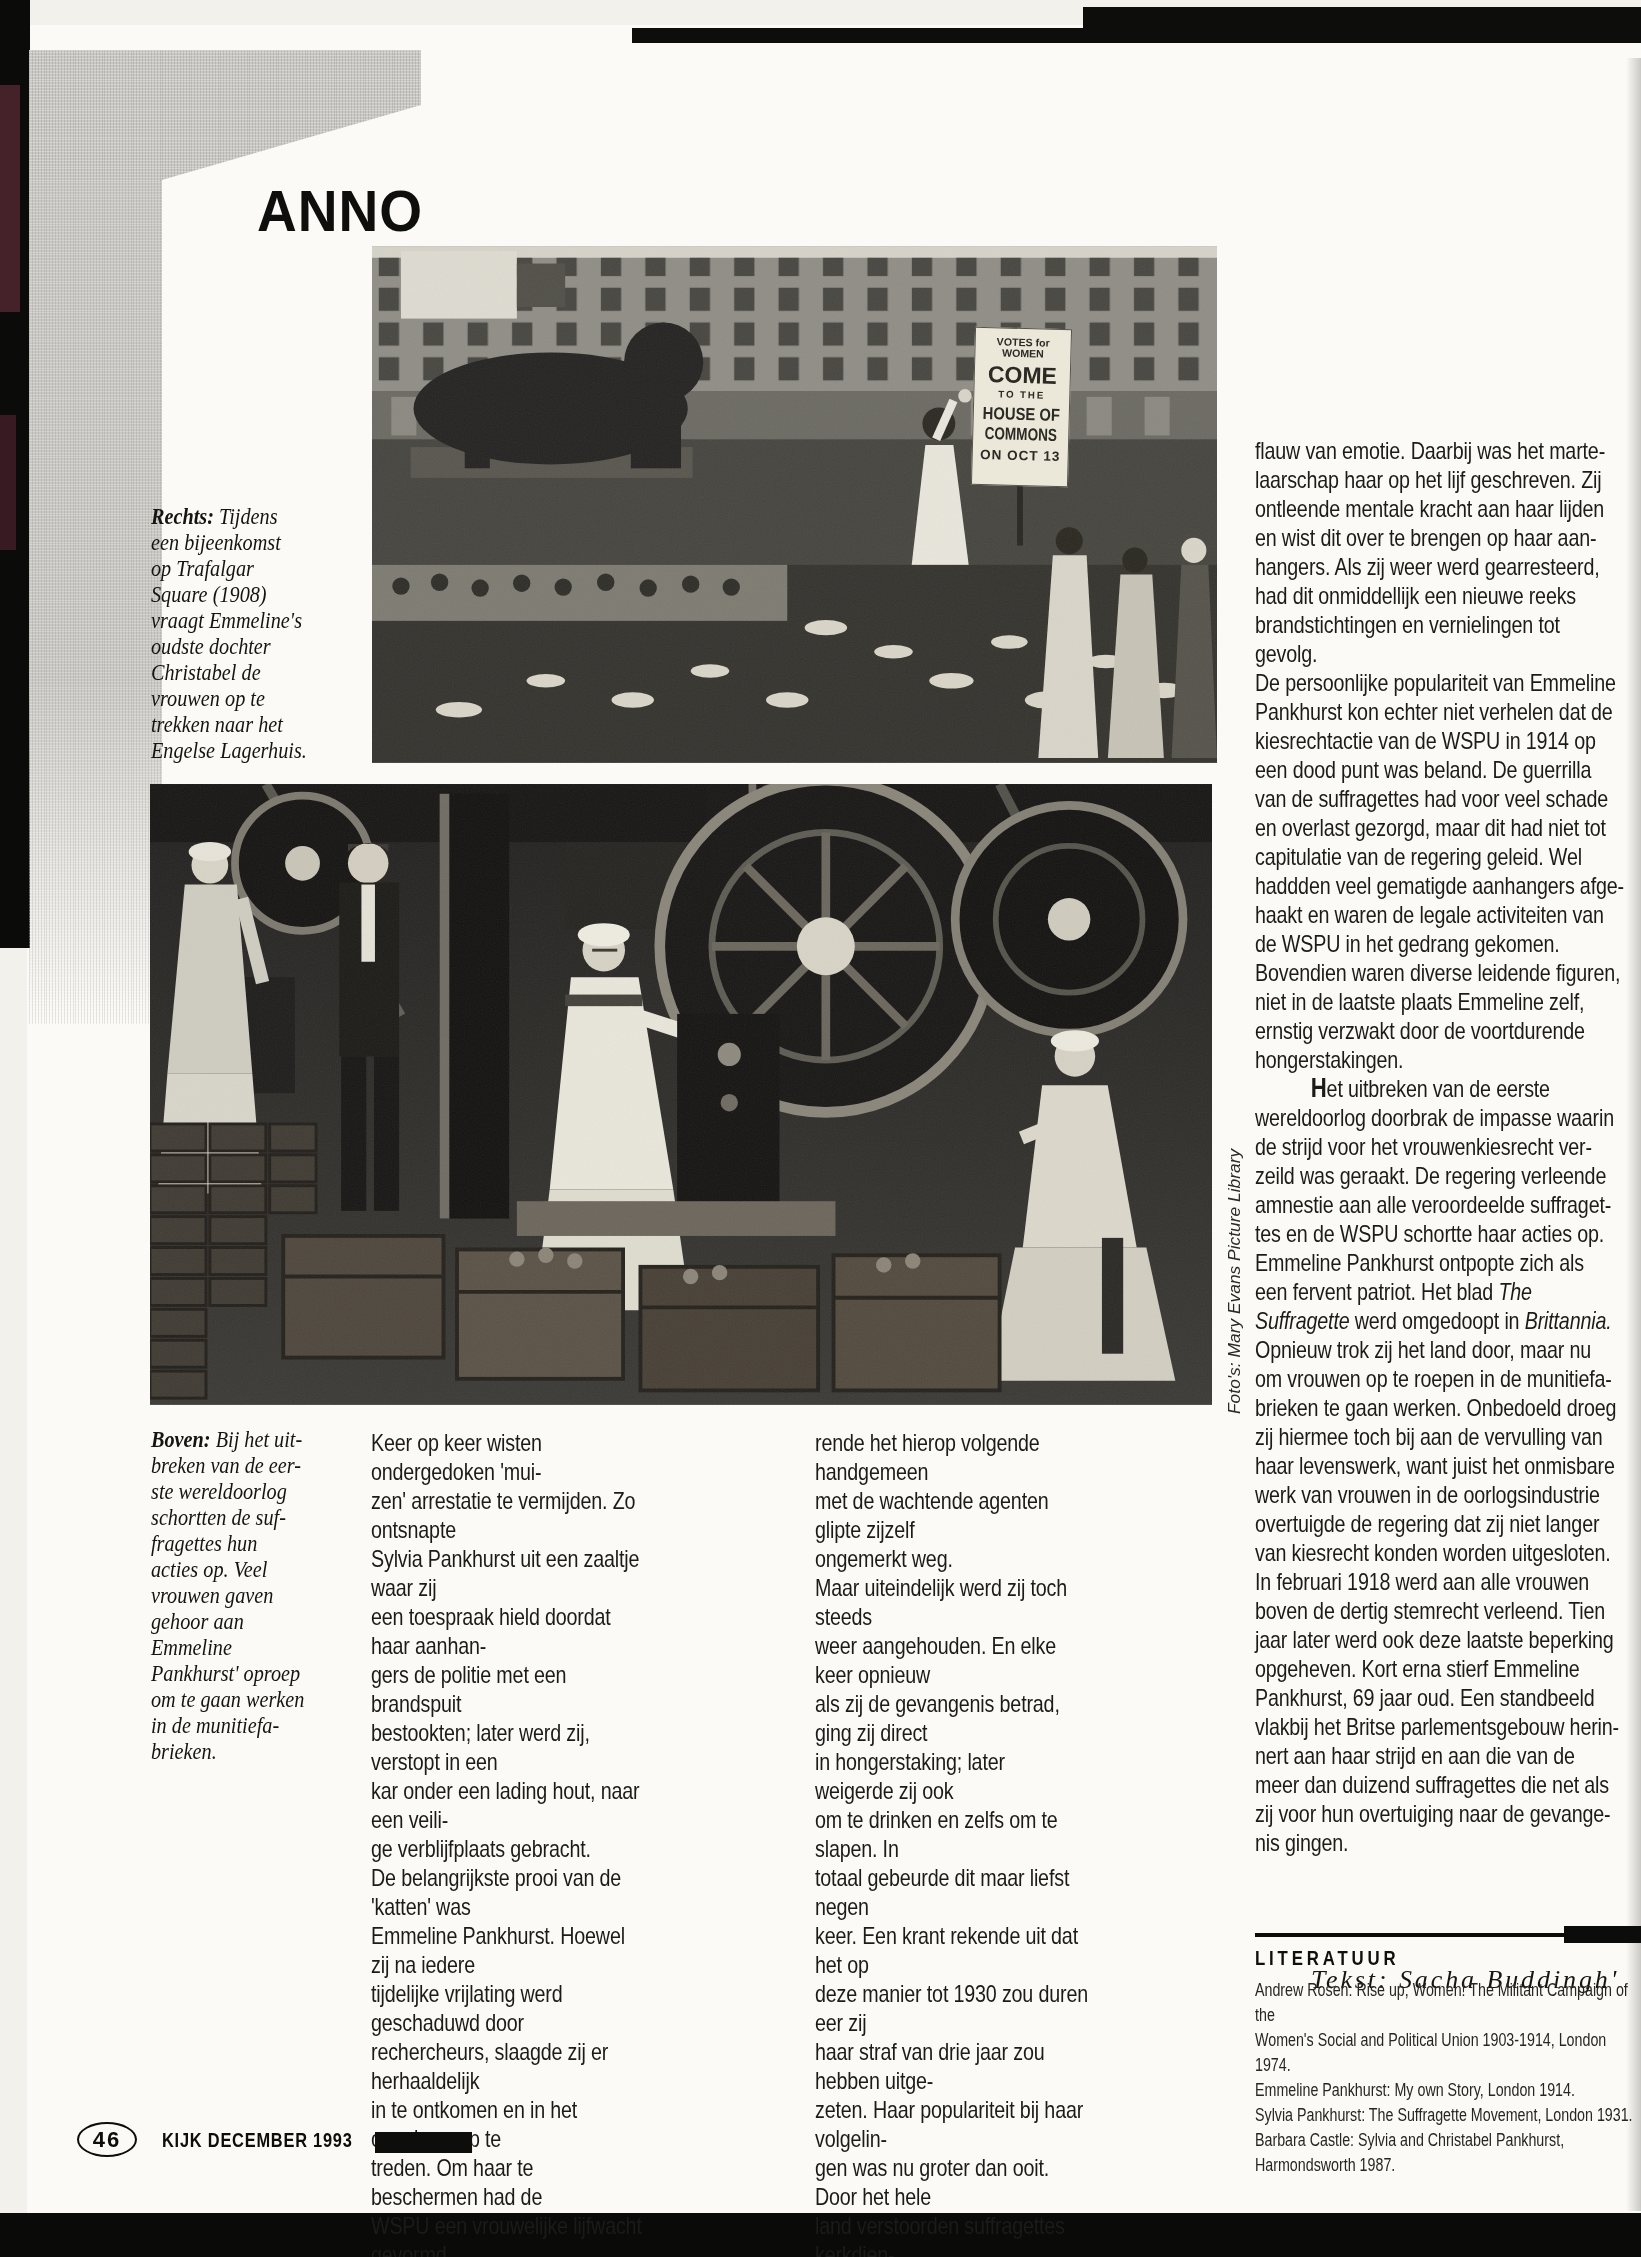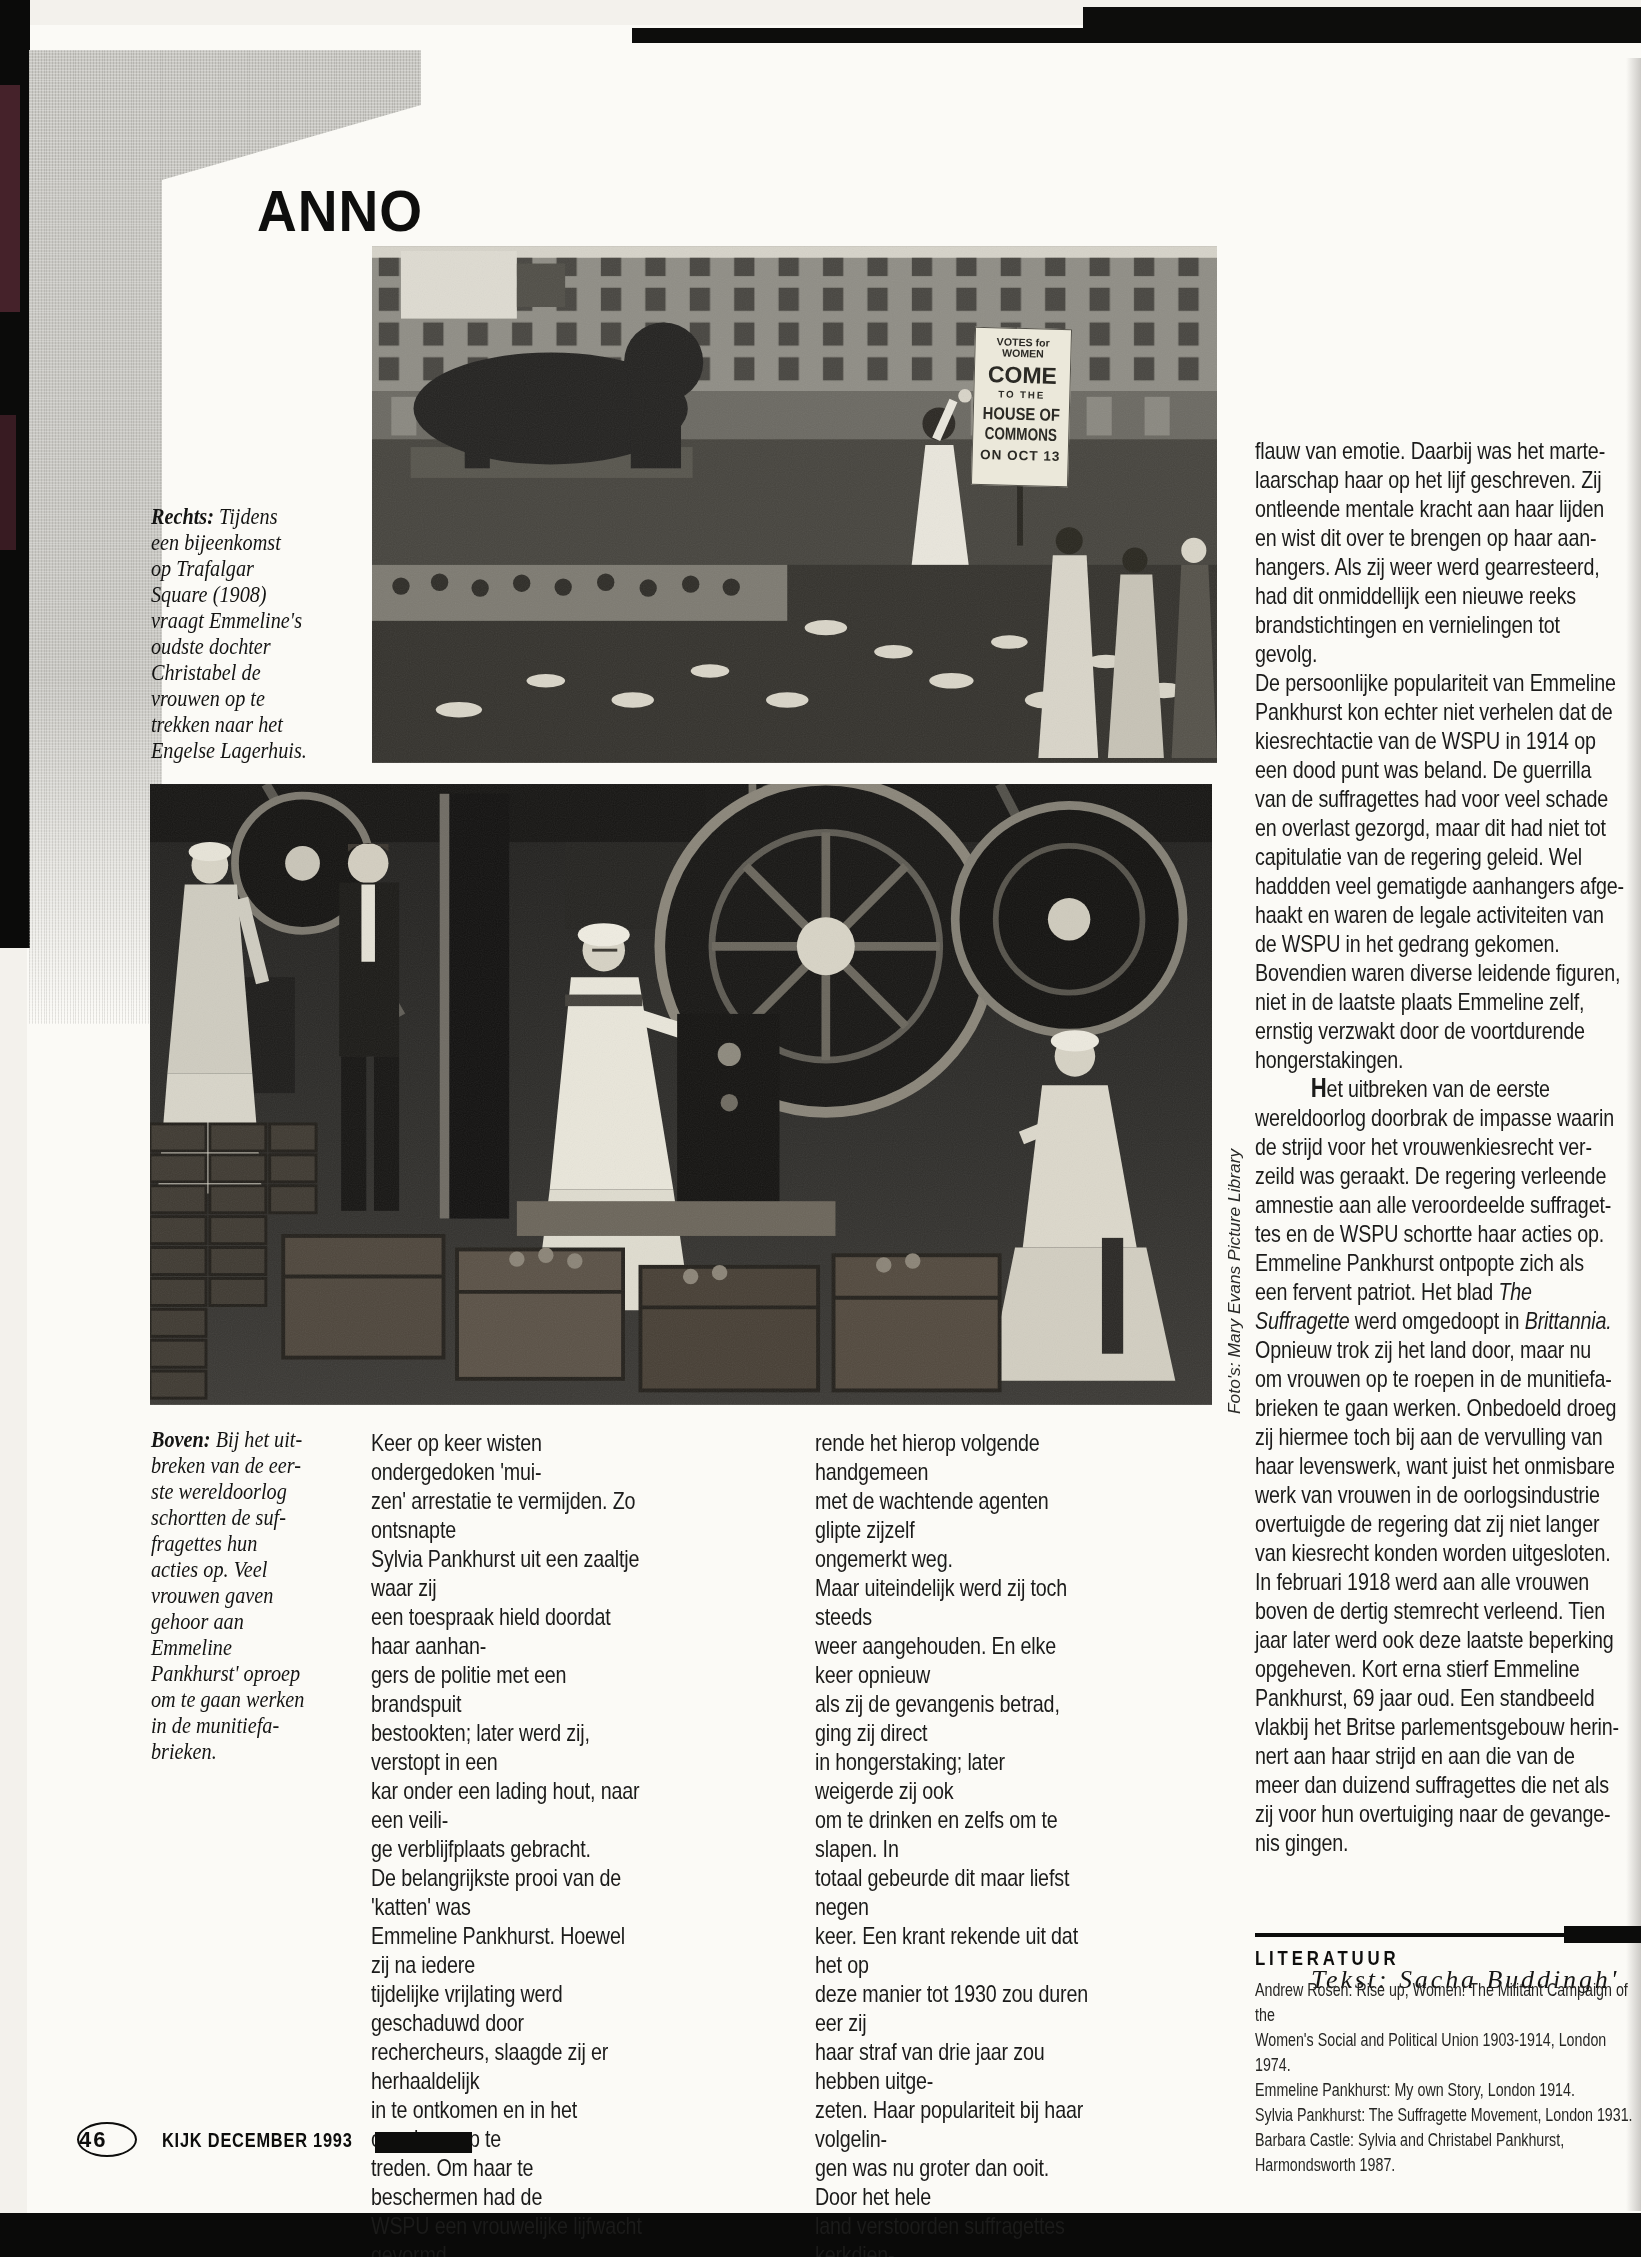--- a/index.html
+++ b/index.html
@@ -86,21 +86,21 @@
     transform:scaleX(.8);transform-origin:0 0;color:#0f0f0e;
   }
   .lit-entries{
     left:1255px;top:1977px;width:494px;font-size:18.3px;line-height:25px;
     transform:scaleX(.78);transform-origin:0 0;color:#262624;
   }
   .lit-entry{white-space:pre-line;}
   
   .footer-oval{
     left:77px;top:2122px;width:60px;height:35px;border:2.9px solid #0d0d0c;border-radius:50%;
-    display:flex;align-items:center;
+    display:flex;align-items:center;justify-content:center;
     font-size:22px;font-weight:bold;letter-spacing:1.9px;color:#0d0d0c;background:#fbfaf6;box-sizing:border-box;
   }
   .footer-label{
     left:162px;top:2128px;font-size:21px;font-weight:bold;letter-spacing:1px;
     transform:scaleX(.78);transform-origin:0 0;color:#0d0d0c;white-space:nowrap;
   }
   .footer-bar{left:375px;top:2132px;width:97px;height:21px;background:#0d0d0c;}
 </style>
 </head>
 <body>

